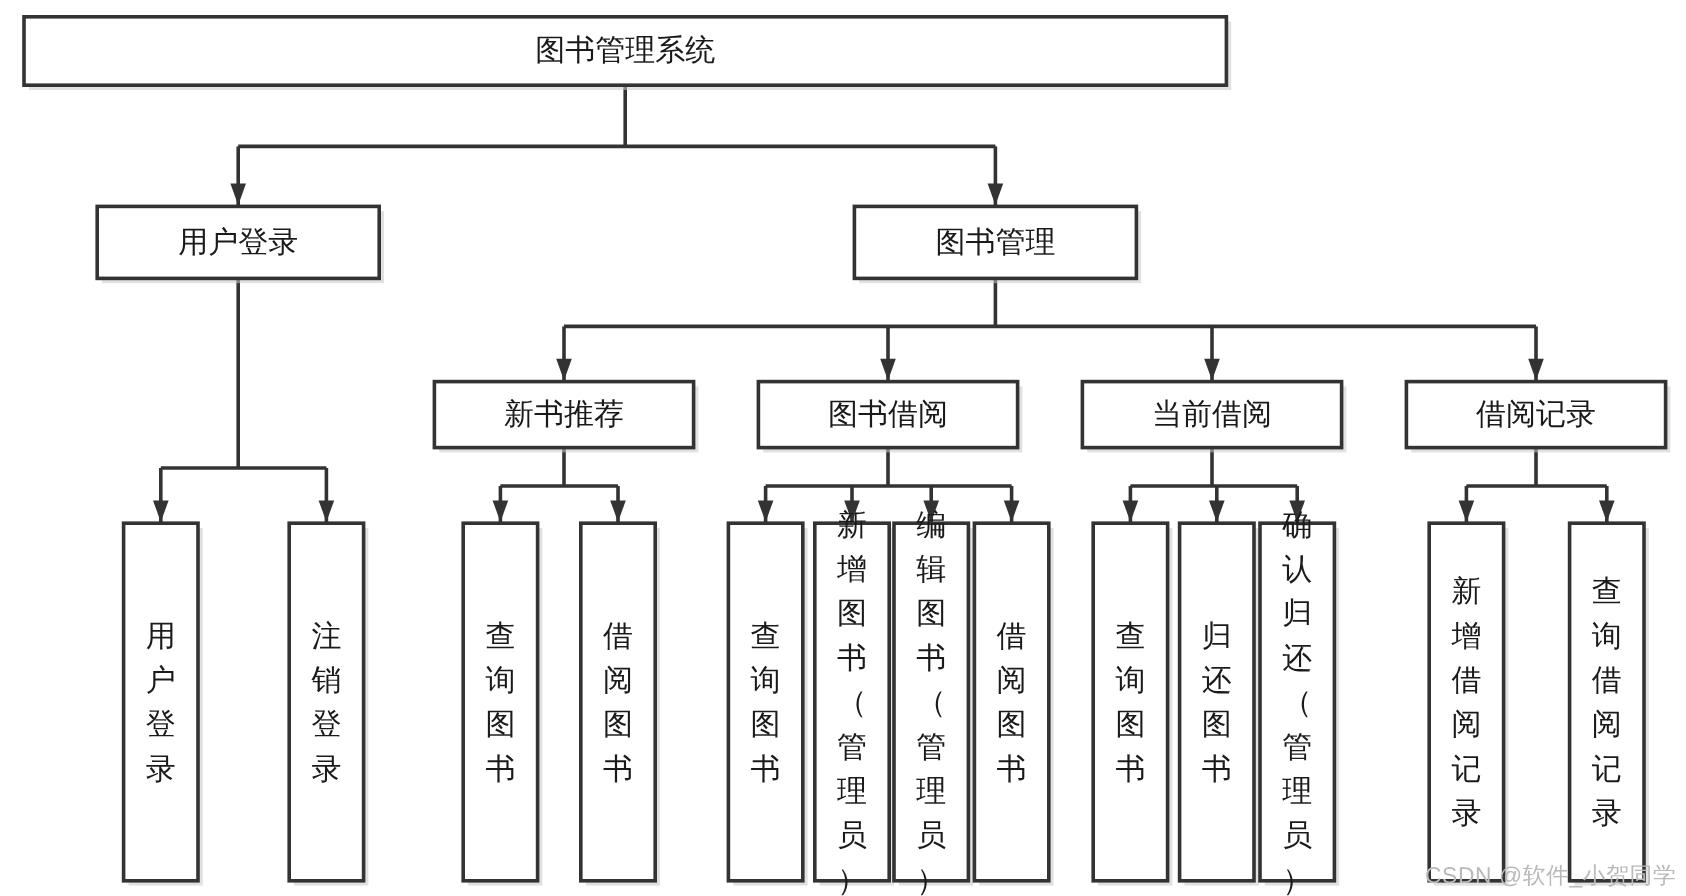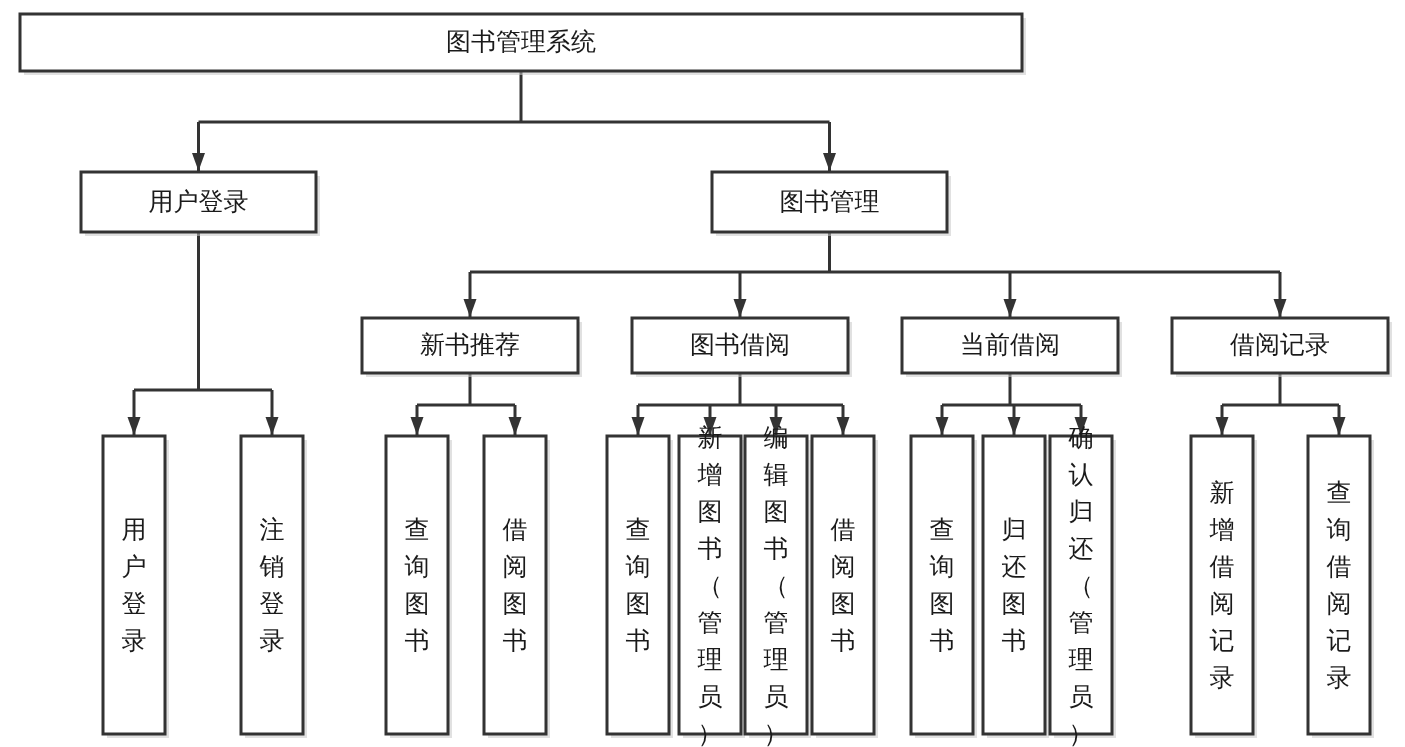--- a/index.html
+++ b/index.html
@@ -236,13 +236,14 @@
         <rect class="node-shadow" x="1195" y="440" width="62" height="298"></rect>
         <rect class="node-rect" x="1191" y="436" width="62" height="298"></rect>
         <text class="leaf-label" x="1222" y="501"><tspan x="1222" dy="0">新</tspan><tspan x="1222" dy="37">增</tspan><tspan x="1222" dy="37">借</tspan><tspan x="1222" dy="37">阅</tspan><tspan x="1222" dy="37">记</tspan><tspan x="1222" dy="37">录</tspan></text>
       </g>
       <g>
         <rect class="node-shadow" x="1312" y="440" width="62" height="298"></rect>
         <rect class="node-rect" x="1308" y="436" width="62" height="298"></rect>
         <text class="leaf-label" x="1339" y="501"><tspan x="1339" dy="0">查</tspan><tspan x="1339" dy="37">询</tspan><tspan x="1339" dy="37">借</tspan><tspan x="1339" dy="37">阅</tspan><tspan x="1339" dy="37">记</tspan><tspan x="1339" dy="37">录</tspan></text>
       </g>
     </svg>
+  <div class="watermark">CSDN @软件_小贺同学</div>
 </div>
 
 </body></html>

